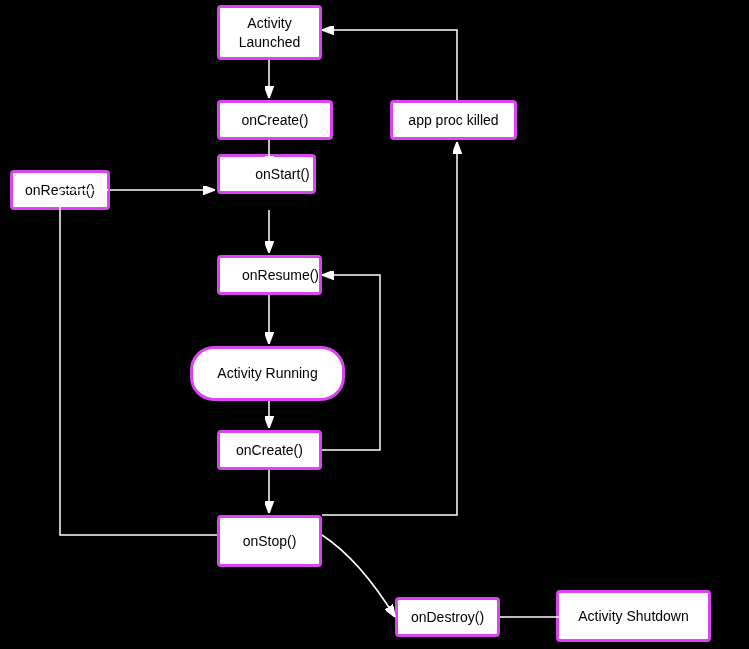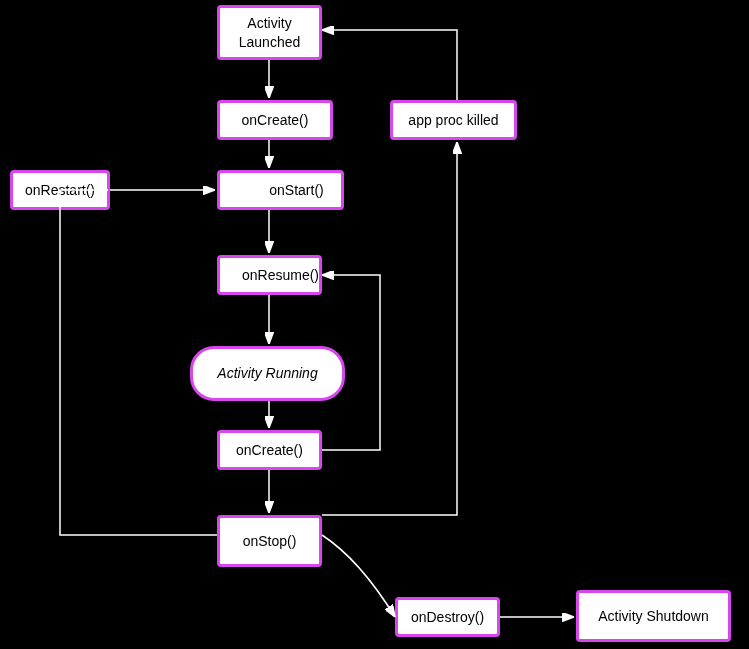--- a/index.html
+++ b/index.html
@@ -24,21 +24,20 @@
       text-align: center;
       line-height: 1.3;
     }
 
     .node-rect {
       border-radius: 4px;
     }
 
     .node-rounded {
       border-radius: 24px;
-      font-style: italic;
     }
 
     svg.arrows {
       position: absolute;
       top: 0;
       left: 0;
       width: 749px;
       height: 649px;
       pointer-events: none;
     }
@@ -67,21 +66,21 @@
 </div>
 
 <div class="node node-rect" style="left:390px; top:100px; width:127px; height:40px;">
   <span>app proc killed</span>
 </div>
 
 <div class="node node-rect" style="left:10px; top:170px; width:100px; height:40px;">
   <span>onRestart()</span>
 </div>
 
-<div class="node node-rect" style="left:217px; top:170px; width:127px; height:40px;padding-left:32px;">
+<div class="node node-rect" style="left:217px; top:154px; width:99px; height:40px;padding-left:32px;">
   <span>onStart()</span>
 </div>
 
 <div class="node node-rect" style="left:217px; top:255px; width:105px; height:40px;justify-content:flex-end;">
   <span>onResume()</span>
 </div>
 
 <div class="node node-rounded" style="left:190px; top:346px; width:155px; height:55px;">
   <span>Activity Running</span>
 </div>
@@ -91,21 +90,21 @@
 </div>
 
 <div class="node node-rect" style="left:217px; top:515px; width:105px; height:52px;">
   <span>onStop()</span>
 </div>
 
 <div class="node node-rect" style="left:395px; top:597px; width:105px; height:40px;">
   <span>onDestroy()</span>
 </div>
 
-<div class="node node-rect" style="left:576px; top:590px; width:155px; height:52px;">
+<div class="node node-rect" style="left:556px; top:590px; width:155px; height:52px;">
   <span>Activity Shutdown</span>
 </div>
 
 <svg class="arrows">
   <defs>
     <marker id="arrowhead" markerWidth="8" markerHeight="6" refX="8" refY="3" orient="auto">
       <polygon points="0 0, 8 3, 0 6"></polygon>
     </marker>
   </defs>
 

